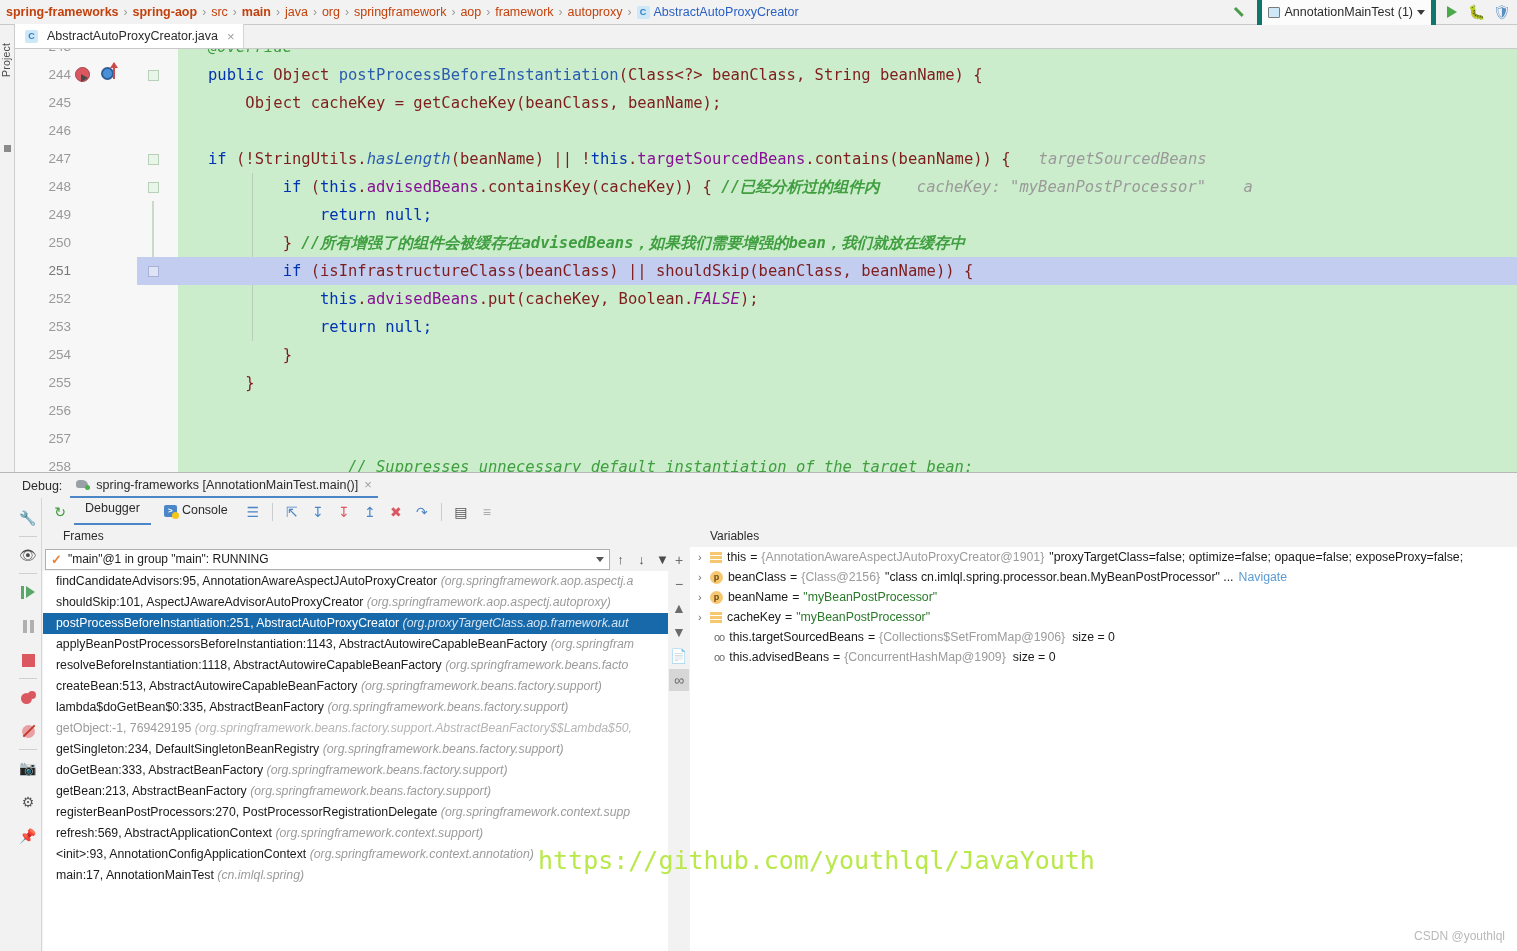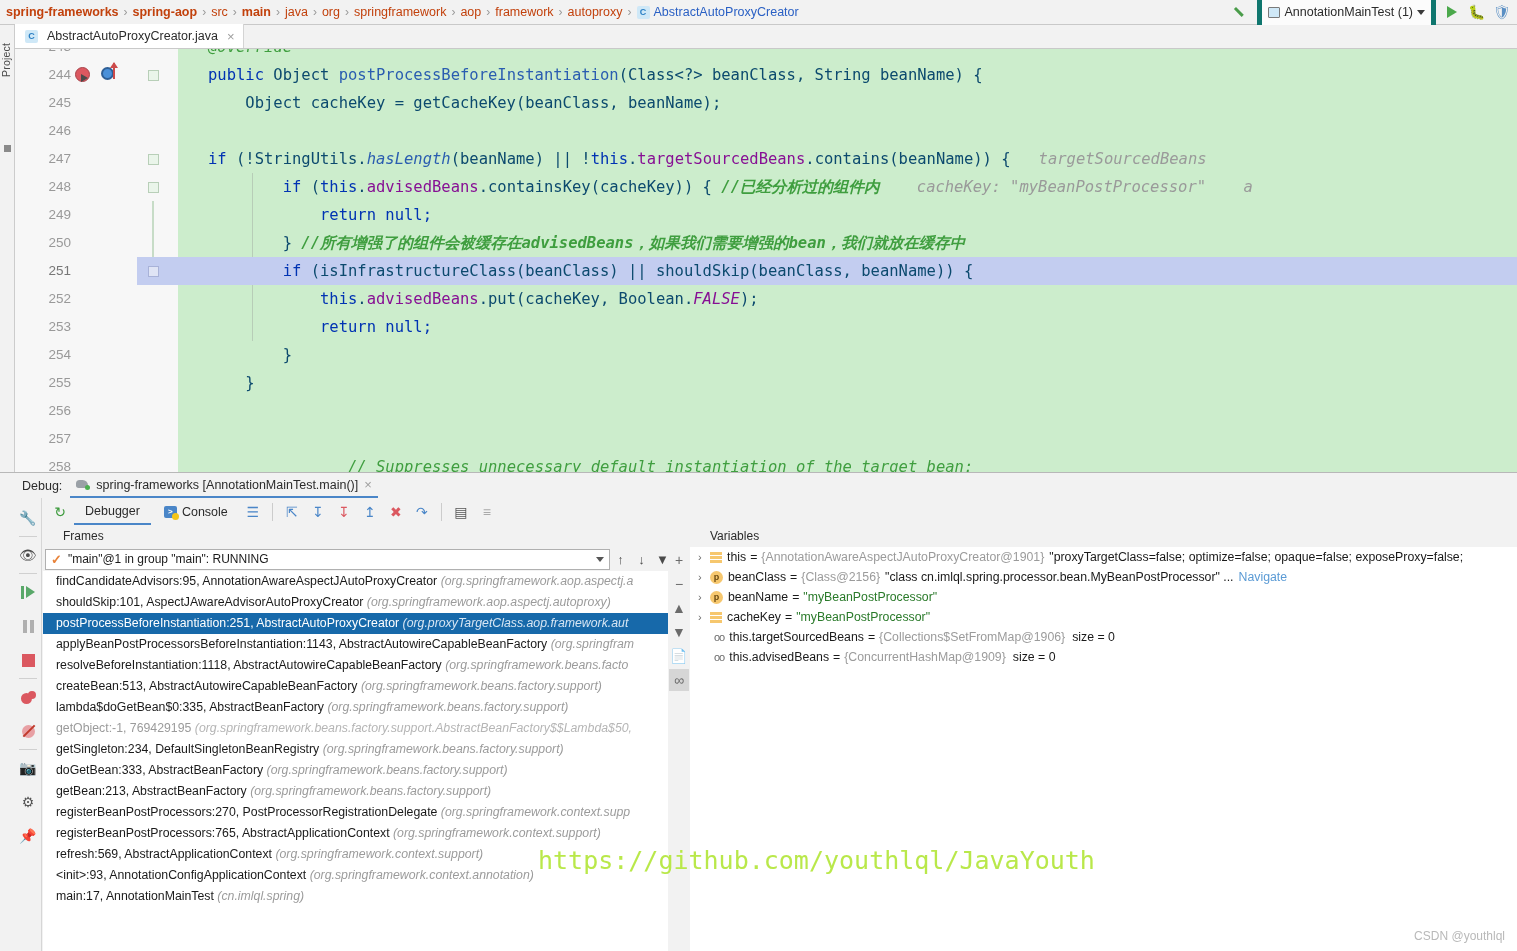--- a/index.html
+++ b/index.html
@@ -112,21 +112,21 @@
     color: #999999; font-family: "Liberation Sans", sans-serif;
     font-size: 13.5px; line-height: 28px;
   }
   .codeline {
     position: absolute; left: 163px; height: 28px; line-height: 28px;
     font-family: "DejaVu Sans Mono", monospace; font-size: 15.5px;
     white-space: pre; padding-left: 30px;
   }
   .codeline.cur-bg { background: #c3cdf0; width: 1339px; }
   .kw { color: #0033b3; font-weight: normal; }
-  .pl { color: #0c4a6e; }
+  .pl { color: #7f1d1d; }
   .fn { color: #2a5db0; }
   .fld { color: #871094; }
   .ital { font-style: italic; }
   .cm { color: #3f9e3f; font-style: italic; font-weight: bold; }
   .cmplain { color: #3f9e3f; font-style: italic; }
   .hint { color: #9a9a9a; font-style: italic; }
   .fold {
     position: absolute; left: 133px; width: 11px; height: 11px;
     margin-top: 9px;
     border: 1px solid #b8cfb8; background: #eaf5ea;
@@ -190,22 +190,22 @@
 
   
   .dbg-toolbar {
     position: absolute; left: 42px; top: 25px; width: 1475px; height: 27px;
     background: #f2f2f2; display: flex; align-items: center; gap: 2px;
     padding-left: 6px;
   }
   .tbtn { width: 24px; height: 24px; display: flex; align-items: center;
     justify-content: center; font-size: 14px; color: #4a4a4a; }
   .tabbtn {
-    height: 27px; display: flex; align-items: center; gap: 5px;
-    padding: 0 11px; font-size: 12.5px; color: #2b2b2b;
+    height: 27px; display: flex; align-items: flex-end; gap: 5px;
+    padding: 8px 11px; font-size: 12.5px; color: #2b2b2b;
   }
   .tabbtn.active { border-bottom: 2px solid #4a86c8; font-weight: normal; }
   .tsep { width: 1px; height: 18px; background: #cccccc; margin: 0 5px; }
   .console-ico {
     width: 13px; height: 12px; background: #4a86c8; border-radius: 2px;
     position: relative; color: #fff; font-size: 8px; line-height: 12px;
     text-align: center; font-weight: bold;
   }
   .console-ico:after {
     content: ""; position: absolute; right: -2px; bottom: -2px;
@@ -587,21 +587,20 @@
         <div class="frame-item selected"><span>postProcessBeforeInstantiation:251, AbstractAutoProxyCreator</span> <span class="frame-pkg">(org.proxyTargetClass.aop.framework.aut</span></div>
         <div class="frame-item"><span>applyBeanPostProcessorsBeforeInstantiation:1143, AbstractAutowireCapableBeanFactory</span> <span class="frame-pkg">(org.springfram</span></div>
         <div class="frame-item"><span>resolveBeforeInstantiation:1118, AbstractAutowireCapableBeanFactory</span> <span class="frame-pkg">(org.springframework.beans.facto</span></div>
         <div class="frame-item"><span>createBean:513, AbstractAutowireCapableBeanFactory</span> <span class="frame-pkg">(org.springframework.beans.factory.support)</span></div>
         <div class="frame-item"><span>lambda$doGetBean$0:335, AbstractBeanFactory</span> <span class="frame-pkg">(org.springframework.beans.factory.support)</span></div>
         <div class="frame-item dim"><span>getObject:-1, 769429195</span> <span class="frame-pkg">(org.springframework.beans.factory.support.AbstractBeanFactory$$Lambda$50,</span></div>
         <div class="frame-item"><span>getSingleton:234, DefaultSingletonBeanRegistry</span> <span class="frame-pkg">(org.springframework.beans.factory.support)</span></div>
         <div class="frame-item"><span>doGetBean:333, AbstractBeanFactory</span> <span class="frame-pkg">(org.springframework.beans.factory.support)</span></div>
         <div class="frame-item"><span>getBean:213, AbstractBeanFactory</span> <span class="frame-pkg">(org.springframework.beans.factory.support)</span></div>
         <div class="frame-item"><span>registerBeanPostProcessors:270, PostProcessorRegistrationDelegate</span> <span class="frame-pkg">(org.springframework.context.supp</span></div>
-        <div class="frame-item"><span>registerBeanPostProcessors:765, AbstractApplicationContext</span> <span class="frame-pkg">(org.springframework.context.support)</span></div>
         <div class="frame-item"><span>refresh:569, AbstractApplicationContext</span> <span class="frame-pkg">(org.springframework.context.support)</span></div>
         <div class="frame-item"><span>&lt;init&gt;:93, AnnotationConfigApplicationContext</span> <span class="frame-pkg">(org.springframework.context.annotation)</span></div>
         <div class="frame-item"><span>main:17, AnnotationMainTest</span> <span class="frame-pkg">(cn.imlql.spring)</span></div>
       </div>
     </div>
 
     <div class="frames-side">
       <div class="sbtn">+</div>
       <div class="sbtn">−</div>
       <div class="sbtn">▲</div>

